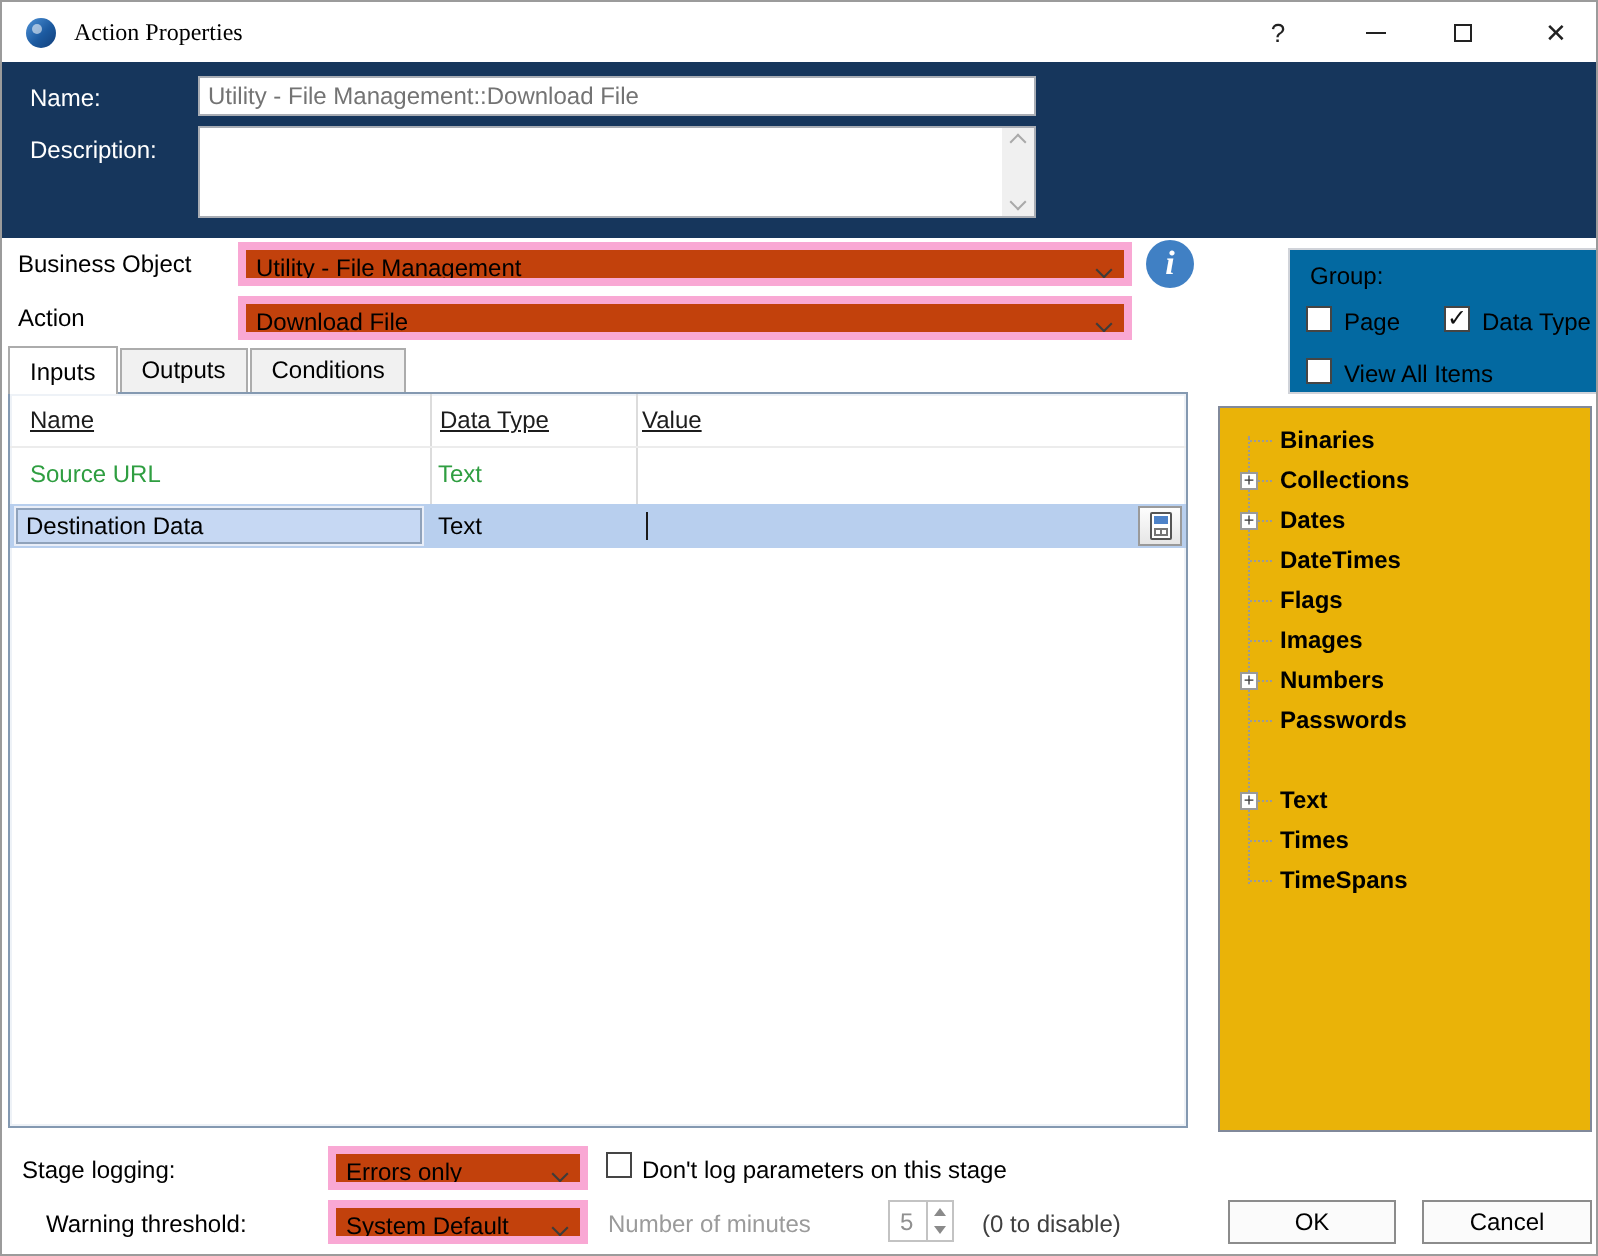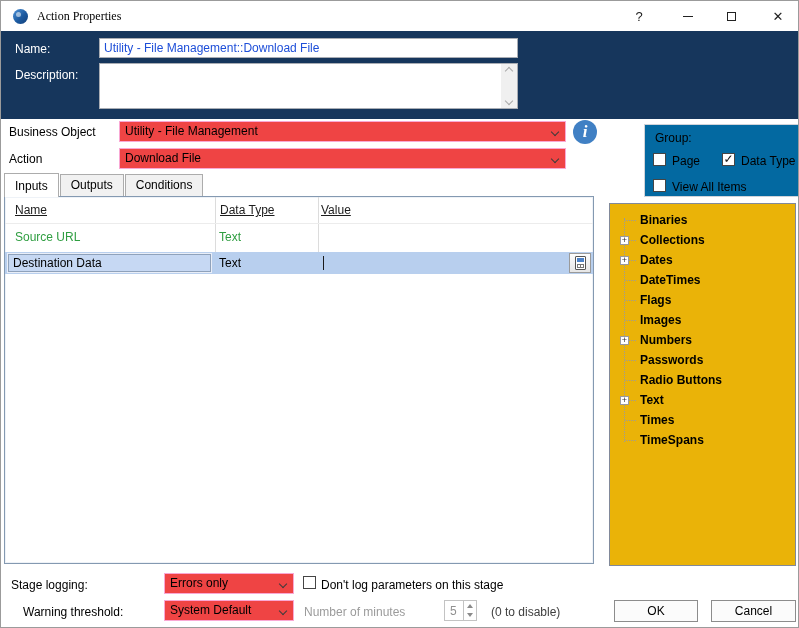--- a/index.html
+++ b/index.html
@@ -20,31 +20,31 @@
   #btn-help { left:618px; font-size:13px; }
   #btn-min { left:667px; }
   #btn-min .bar { width:10px; height:1px; background:#222; }
   #btn-max { left:710px; }
   #btn-max .box { width:9px; height:9px; border:1px solid #222; background:transparent; }
   #btn-close { left:757px; font-size:13px; }
   
   #header { position:absolute; left:0; top:30px; width:100%; height:88px; background:#16365c; }
   .hdr-label { position:absolute; color:#ffffff; font-size:12px; }
   .textfield { position:absolute; background:#ffffff; border:1px solid #a9adb4; font-size:12px;
-    color:#1d4ed8; padding:2px 4px; overflow:hidden; white-space:nowrap; }
+    color:#737373; padding:2px 4px; overflow:hidden; white-space:nowrap; }
   #desc-box { position:absolute; background:#ffffff; border:1px solid #a9adb4; }
   #desc-scroll { position:absolute; right:0; top:0; width:16px; height:100%; background:#f0f0f0;
     display:flex; flex-direction:column; justify-content:space-between; align-items:center; padding:4px 0; }
   .chev { width:6px; height:6px; border-left:1px solid; border-bottom:1px solid; }
   .chev.up { transform:rotate(135deg); }
   .chev.down { transform:rotate(-45deg); }
   #desc-scroll .chev { color:#a9a9a9; border-color:#a9a9a9; }
   
   .form-label { position:absolute; color:#000; }
-  .combo { position:absolute; background:#ef4444; border:1px solid #f9a8d4; padding:2px 18px 12px 5px;
+  .combo { position:absolute; background:#c2410c; border:4px solid #f9a8d4; padding:2px 18px 12px 5px;
     overflow:hidden; white-space:nowrap; }
   .combo .chev { position:absolute; right:7px; top:7px; border-color:#3c3c3c; }
   #info-icon { position:absolute; left:572px; top:119px; width:24px; height:24px; border-radius:50%;
     background:#4080c4; color:#fff; display:flex; align-items:center; justify-content:center;
     font-family:"Liberation Serif", serif; font-weight:bold; font-size:17px; font-style:italic; }
   
   #tabs { position:absolute; left:3px; top:170px; height:25px; display:flex; align-items:flex-end; }
   .tab { border:1px solid #acacac; border-bottom:none; background:#f1f1f1; padding:3px 10px 4px 10px;
     margin-right:1px; position:relative; }
   .tab.active { background:#ffffff; padding-top:5px; z-index:3; margin-bottom:-1px; }
@@ -222,24 +222,20 @@
     </div>
     <div class="tree-item" style="top:128px;">
       <div class="expander">+</div>
       <div class="tree-stub"></div>
         <div class="tree-label">Numbers</div>
     </div>
     <div class="tree-item" style="top:148px;">
       <div class="tree-stub"></div>
         <div class="tree-label">Passwords</div>
     </div>
-    <div class="tree-item" style="top:168px;">
-      <div class="tree-stub"></div>
-        <div class="tree-label">Radio Buttons</div>
-    </div>
     <div class="tree-item" style="top:188px;">
       <div class="expander">+</div>
       <div class="tree-stub"></div>
         <div class="tree-label">Text</div>
     </div>
     <div class="tree-item" style="top:208px;">
       <div class="tree-stub"></div>
         <div class="tree-label">Times</div>
     </div>
     <div class="tree-item" style="top:228px;">

